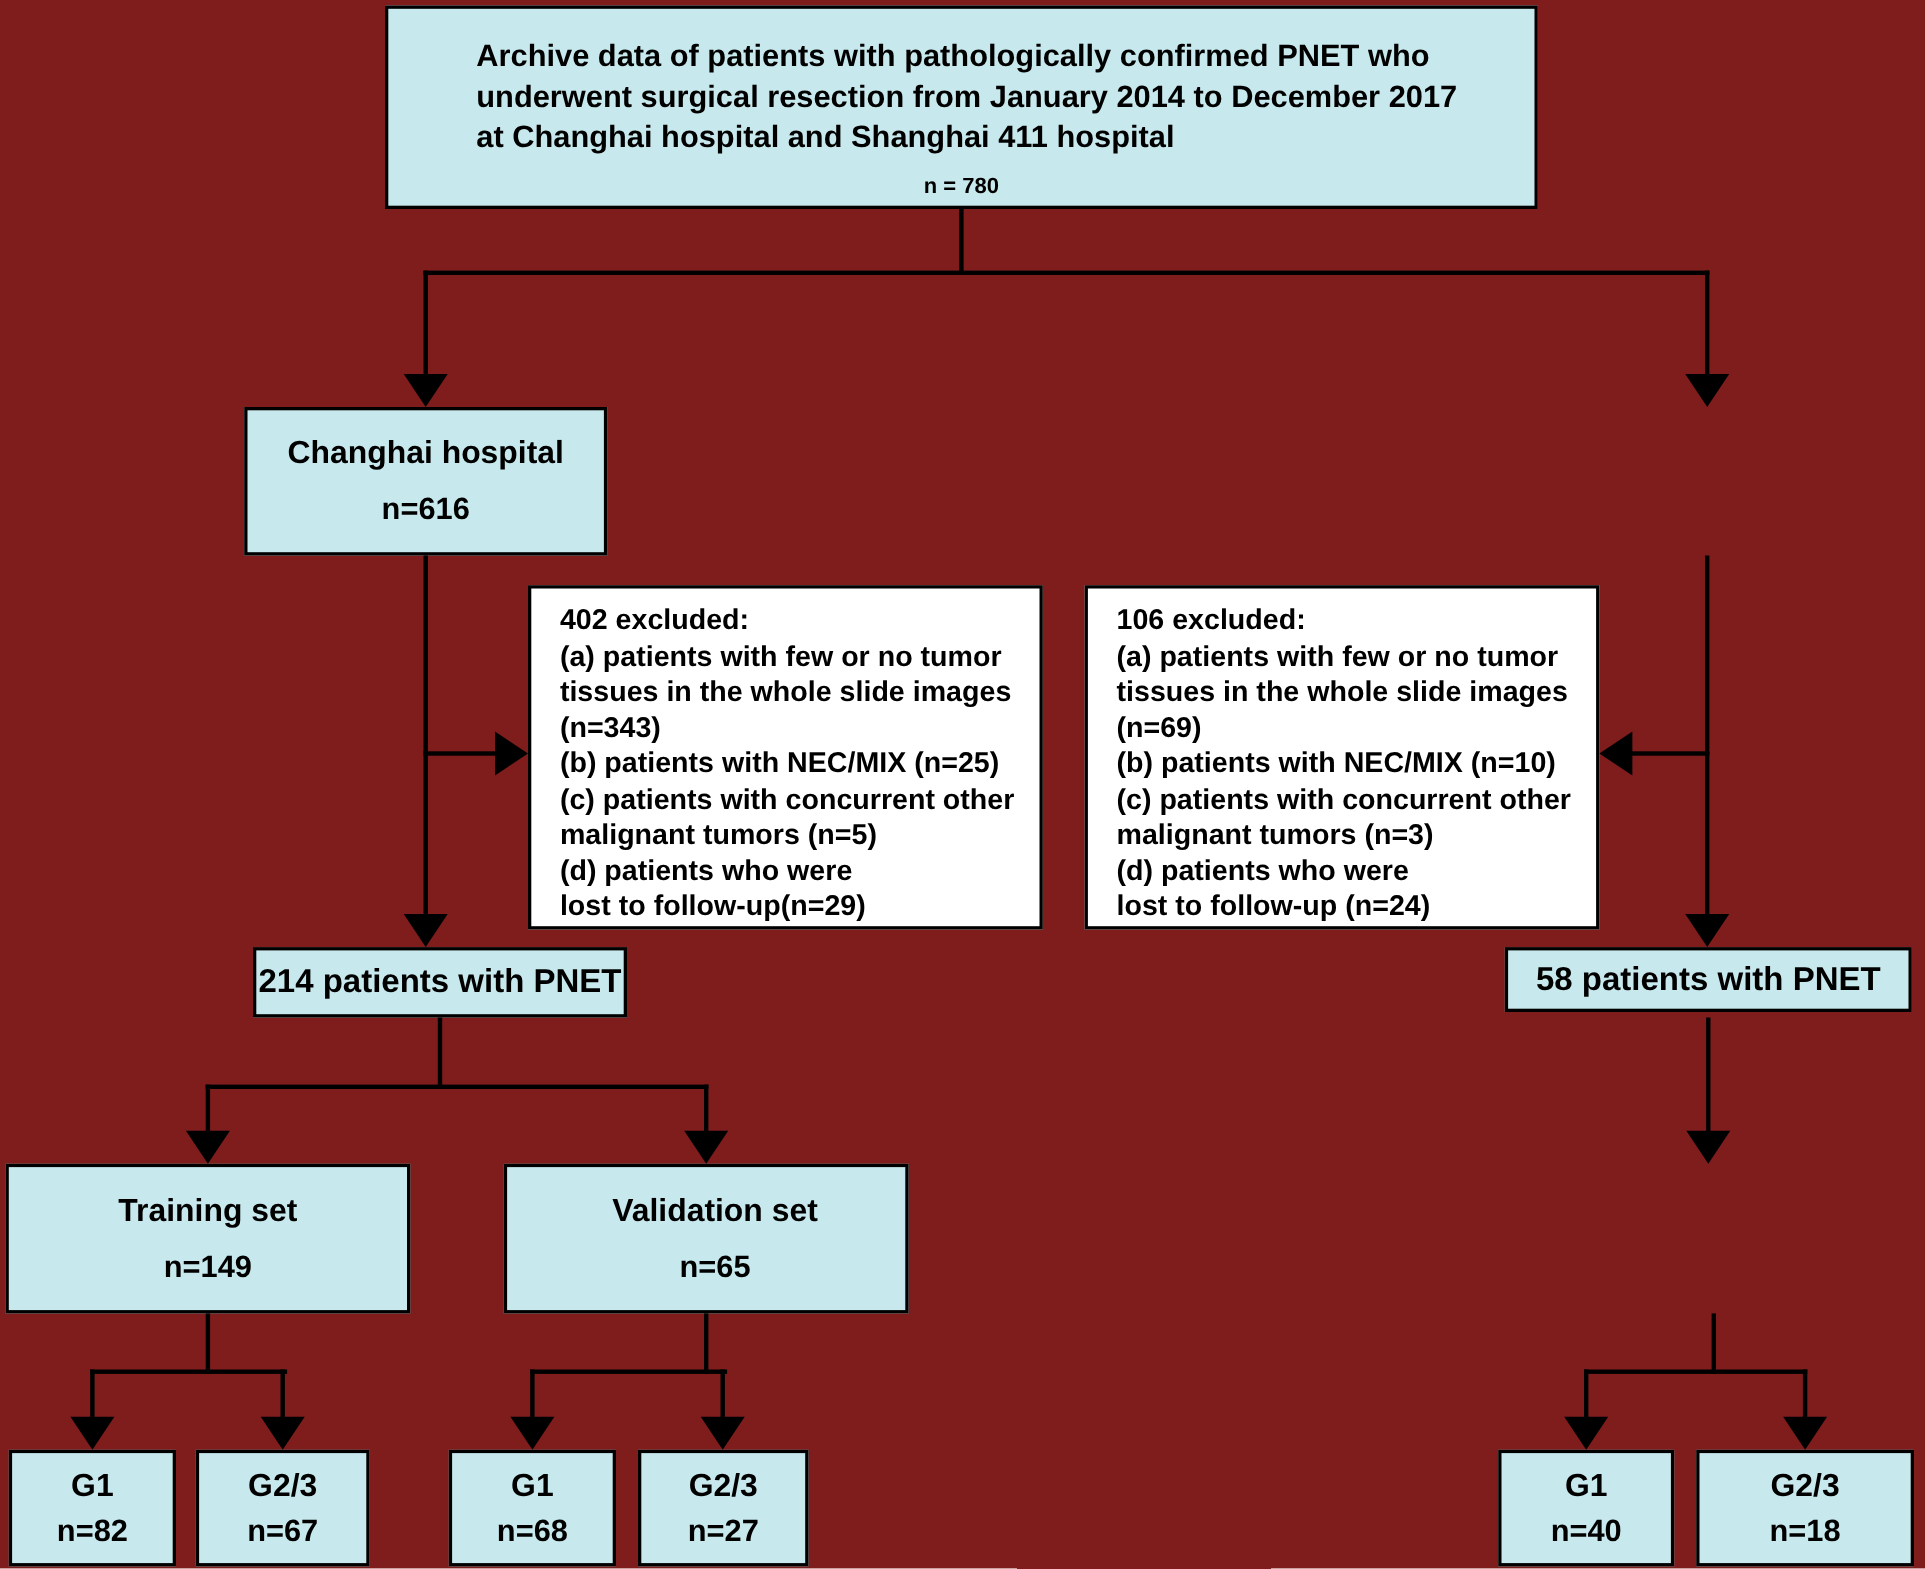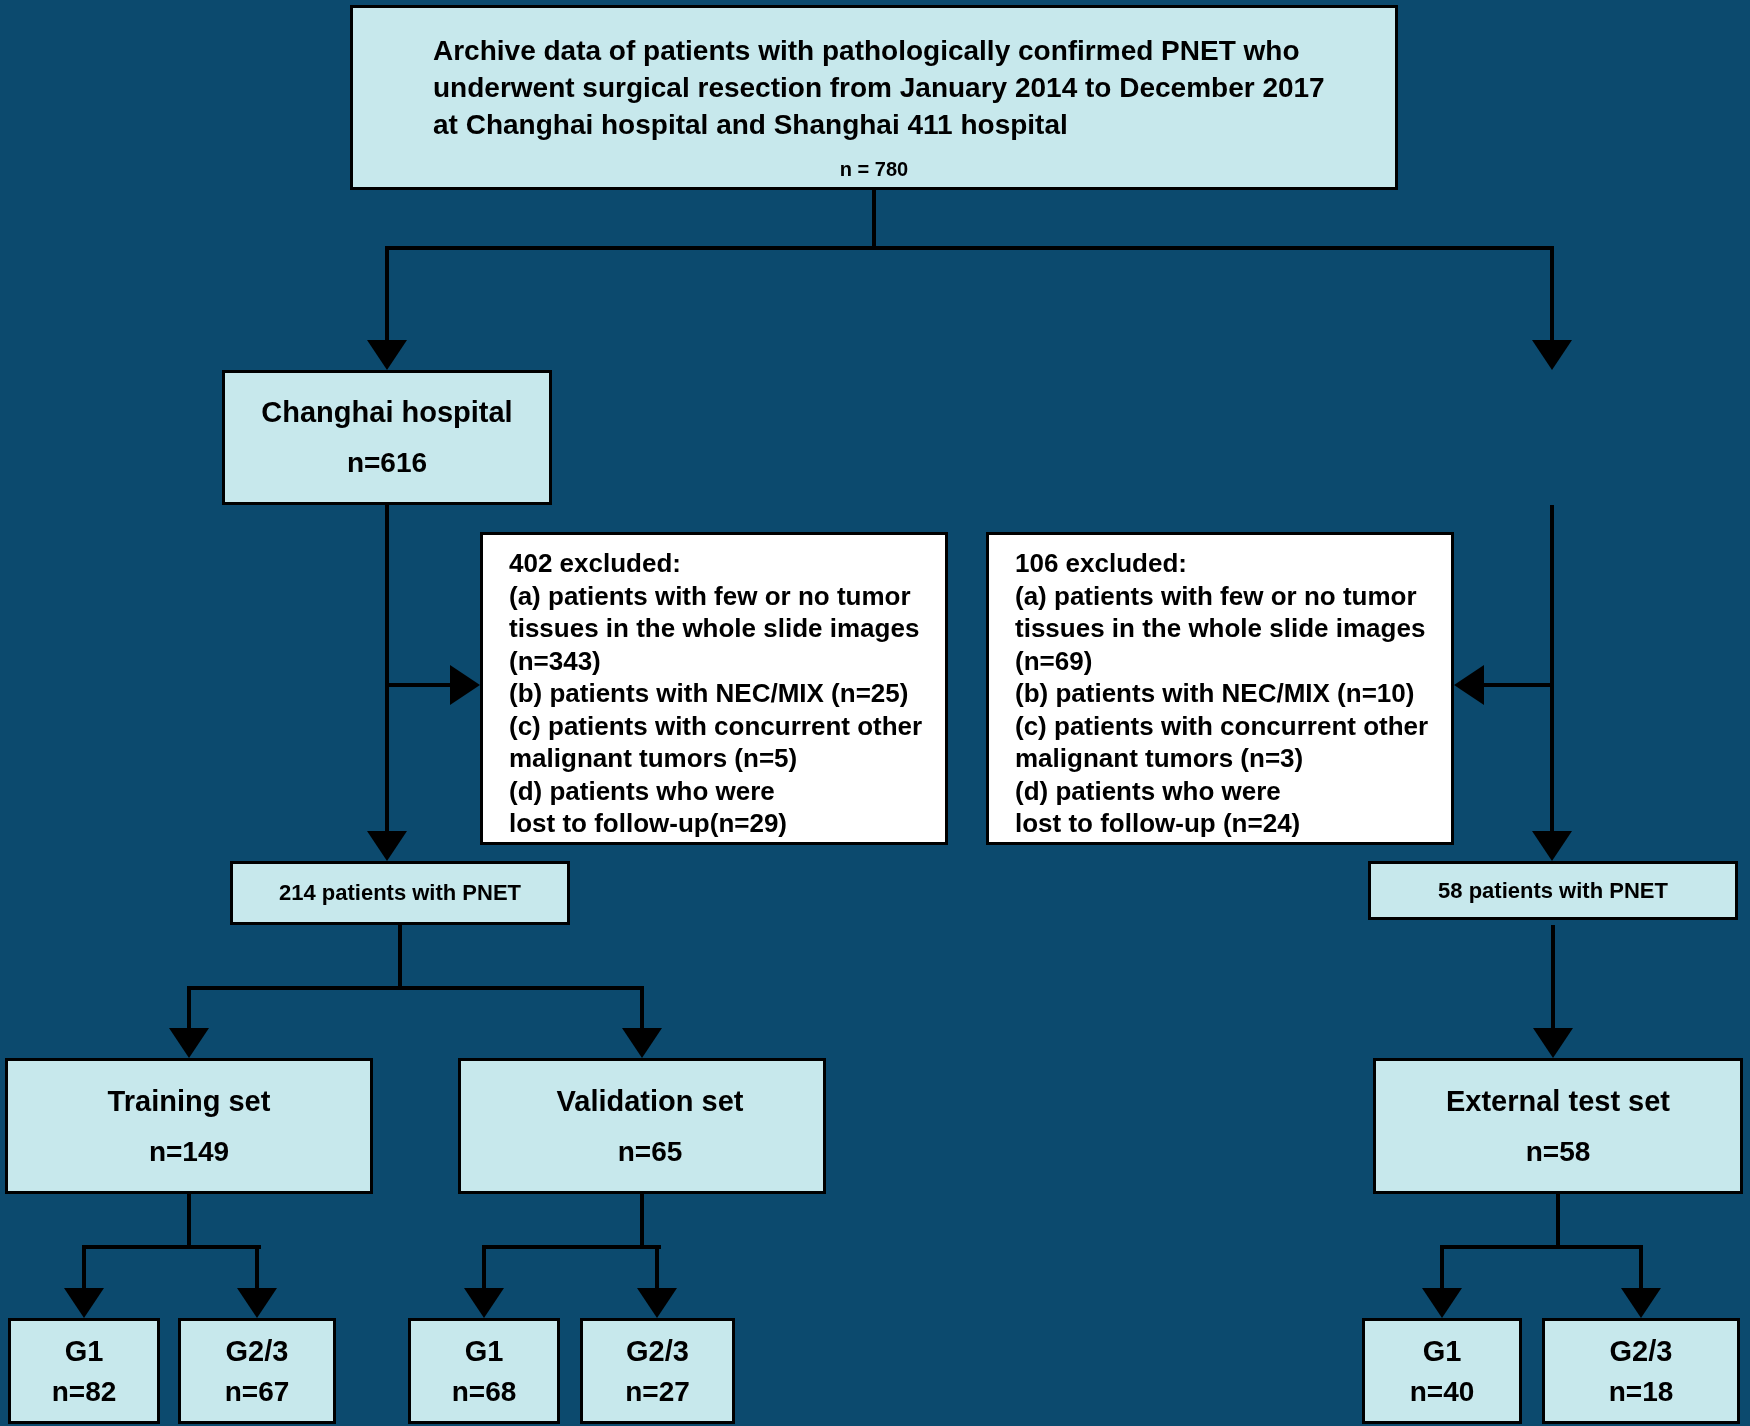--- a/index.html
+++ b/index.html
@@ -1,19 +1,19 @@
 <!DOCTYPE html>
 <html><head>
 <meta charset="utf-8">
 <style>
   html,body{margin:0;padding:0;background:#ffffff;}
   #canvas{
     position:relative;
     width:1750px;height:1426px;
-    background:#0c4a6e;
+    background:#7f1d1d;
     font-family:"Liberation Sans", sans-serif;
     font-weight:700;
     color:#000;
     overflow:hidden;
   }
   .box{
     position:absolute;
     box-sizing:border-box;
     border:3px solid #000;
     display:flex;
@@ -30,21 +30,21 @@
     padding:24px 30px 0 80px;
     font-size:28px;line-height:37px;
     white-space:pre-line;
   }
   .source-count{margin-top:15px;text-align:center;font-size:20px;}
   
   .lbl{font-size:29px;}
   .cnt{font-size:28px;margin-top:18px;}
   .gbox .lbl{font-size:29px;}
   .gbox .cnt{font-size:28px;margin-top:8px;}
-  .single{font-size:22px;}
+  .single{font-size:30px;}
   
   .box.excl{justify-content:flex-start;align-items:stretch;text-align:left;}
   .excl-text{
     padding:12px 14px 0 26px;
     font-size:26px;line-height:32.5px;
     white-space:pre-line;
   }
   
   .line{position:absolute;background:#000;}
   .ah-down{position:absolute;width:0;height:0;
@@ -110,24 +110,20 @@
   <div class="box blue" style="left:5px;top:1058px;width:368px;height:136px;">
     <div class="lbl">Training set</div>
     <div class="cnt">n=149</div>
   </div>
 
   <div class="box blue" style="left:458px;top:1058px;width:368px;height:136px;padding-left:16px;">
     <div class="lbl">Validation set</div>
     <div class="cnt">n=65</div>
   </div>
 
-  <div class="box blue" style="left:1373px;top:1058px;width:370px;height:136px;">
-    <div class="lbl">External test set</div>
-    <div class="cnt">n=58</div>
-  </div>
 
   <div class="box blue gbox" style="left:8px;top:1318px;width:152px;height:106px;">
     <div class="lbl">G1</div>
     <div class="cnt">n=82</div>
   </div>
 
   <div class="box blue gbox" style="left:178px;top:1318px;width:158px;height:106px;">
     <div class="lbl">G2/3</div>
     <div class="cnt">n=67</div>
   </div>

